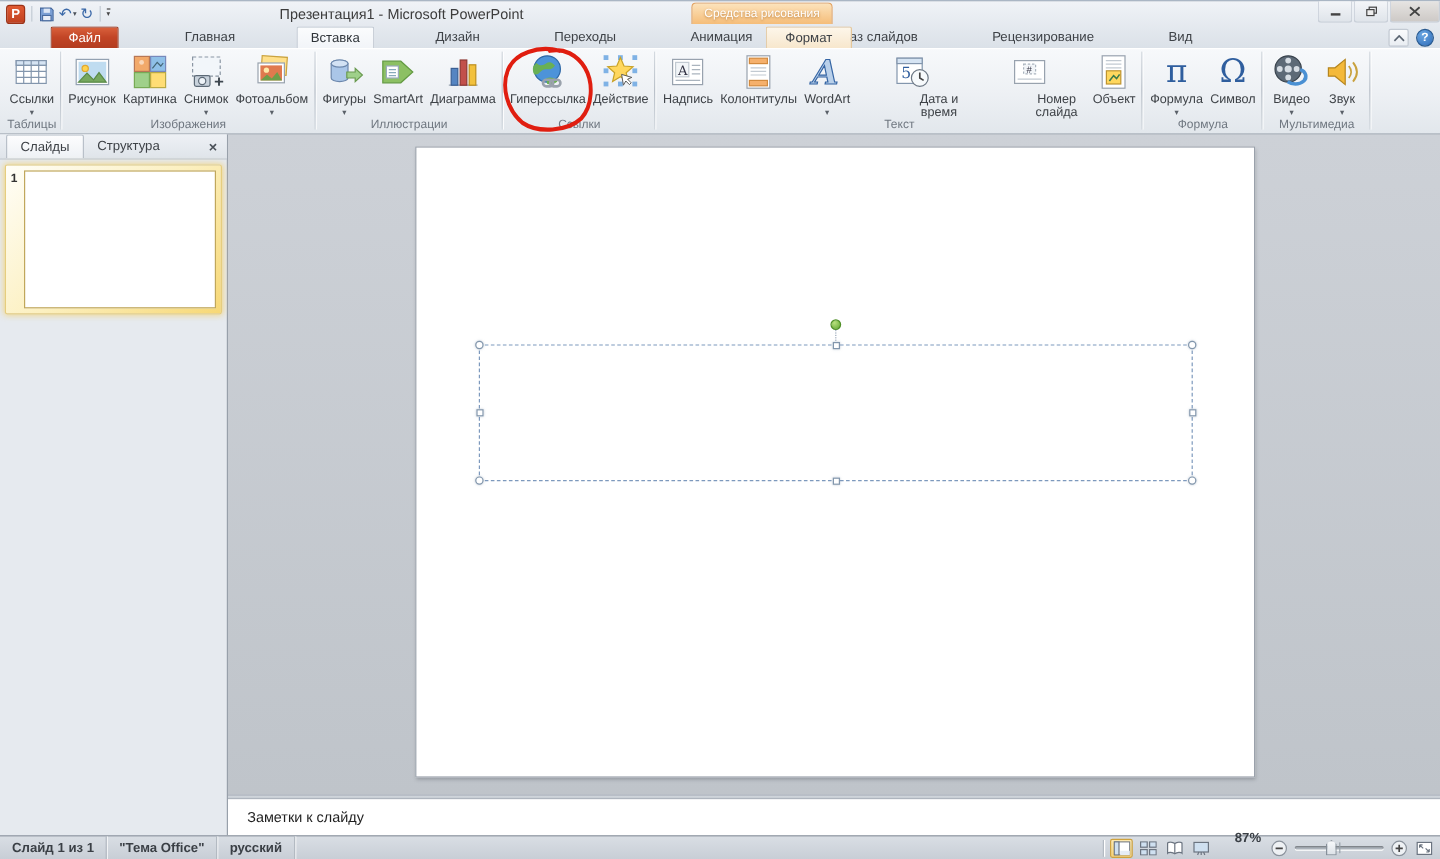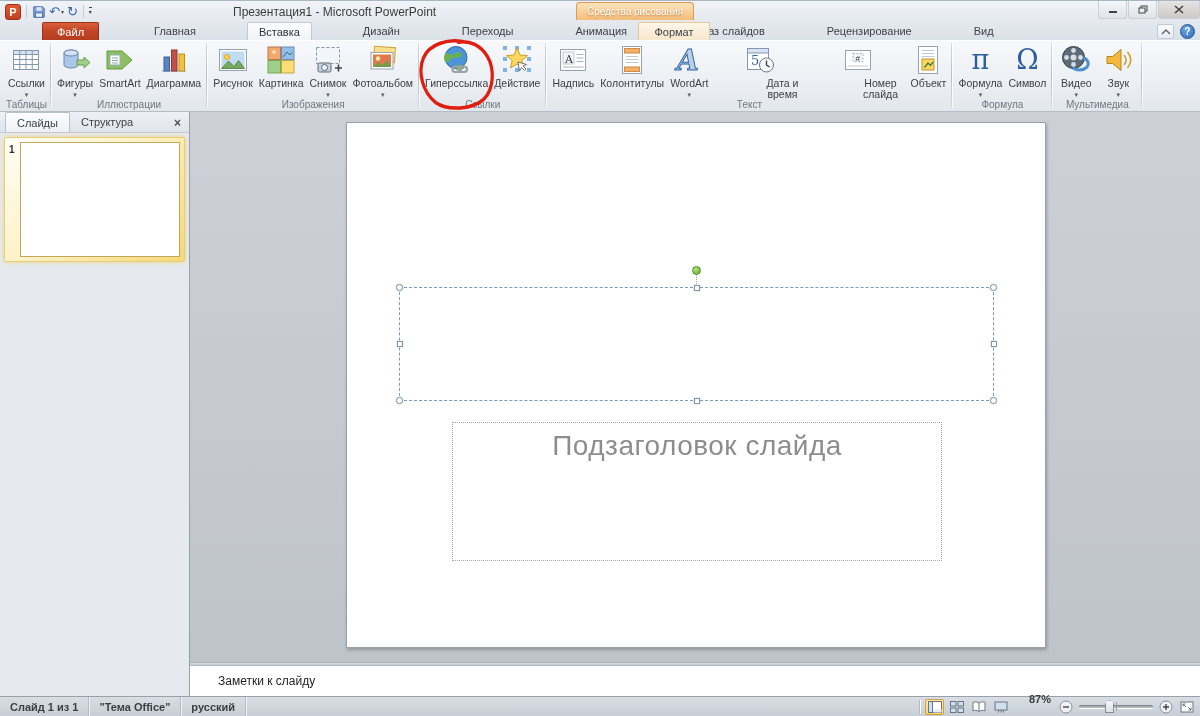--- a/index.html
+++ b/index.html
@@ -86,21 +86,21 @@
   .h.nw{left:-4px;top:-4px} .h.ne{right:-4px;top:-4px} .h.sw{left:-4px;bottom:-4px} .h.se{right:-4px;bottom:-4px}
   .h.sq { width:6px; height:6px; }
   .h.n{left:calc(50% - 3px);top:-3.5px} .h.s{left:calc(50% - 3px);bottom:-3.5px}
   .h.w{left:-3.5px;top:calc(50% - 3px)} .h.e{right:-3.5px;top:calc(50% - 3px)}
   .rot-line { position:absolute; left:calc(50% - .5px); top:-13px; height:13px; border-left:1px dotted #9aa8b8; }
   .rot { position:absolute; left:calc(50% - 4.5px); top:-22px; width:9px; height:9px; border-radius:50%;
     background:radial-gradient(circle at 35% 30%,#b8e07e,#61a72f); border:1px solid #4f8f26; }
   .ph-sub { position:absolute; left:105px; top:299px; width:490px; height:139px; border:1px dotted #a2a7ad; text-align:center; }
   .ph-sub span { font-size:28px; color:#8d8d8d; display:inline-block; margin-top:7px; letter-spacing:.5px; }
   .hsplit { height:4px; background:linear-gradient(#d4d9df,#c6ccd3); border-top:1px solid #aeb5be; border-bottom:1px solid #aeb5be; }
-  .notes { flex:1; background:#fff; padding-left:28px; display:flex; align-items:center; font-size:12px; color:#1f1f1f; }
+  .notes { flex:1; background:#fff; padding-left:16px; display:flex; align-items:center; font-size:12px; color:#1f1f1f; }
 
   
   .statusbar { position:absolute; left:0; top:696px; width:1200px; height:20px;
     background:linear-gradient(#d9dee4,#c8ced6); border-top:1px solid #98a0aa;
     display:flex; align-items:center; font-size:11px; color:#3a3f45;font-weight:bold; }
   .sb-cell { padding:0 10px; height:100%; display:flex; align-items:center;
     border-right:1px solid #b3bac2; box-shadow:1px 0 0 rgba(255,255,255,.7); }
   .sb-right { margin-left:auto; display:flex; align-items:center; gap:3px; padding-right:4px; height:100%; }
   .sb-sep { width:1px; height:14px; background:#b3bac2; box-shadow:1px 0 0 #fff; margin-right:2px; }
   .vbtn { width:19px; height:16px; display:flex; align-items:center; justify-content:center; border-radius:2px; }
@@ -192,56 +192,20 @@
       <div class="rlabel">Ссылки</div>
       <div class="rarrow">▾</div>
     </div>
     <div class="rgroup-label">Таблицы</div>
   </div>
 
   <div class="rgroup">
     <div class="rbtn">
       <div class="ricon">
         <svg width="32" height="32" viewBox="0 0 32 32">
-            <path d="M5 9 a7 3 0 0 1 14 0 v12 a7 3 0 0 1 -14 0 z" fill="#aac6e8" stroke="#6d88ad"></path>
-            <ellipse cx="12" cy="9" rx="7" ry="3" fill="#d3e2f4" stroke="#6d88ad"></ellipse>
-            <path d="M18 16 h7 v-3 l6 5.5 -6 5.5 v-3 h-7 z" fill="#9fd08a" stroke="#6a9a50"></path>
-          </svg>
-      </div>
-      <div class="rlabel">Фигуры</div>
-      <div class="rarrow">▾</div>
-    </div>
-    <div class="rbtn">
-      <div class="ricon">
-        <svg width="32" height="32" viewBox="0 0 32 32">
-            <path d="M3 7 h15 l10 9 -10 9 H3 z" fill="#8cc063" stroke="#639a42"></path>
-            <rect x="6" y="11" width="10" height="10" fill="#fff" stroke="#99aabb"></rect>
-            <path d="M8 14 h6 M8 16.5 h6 M8 19 h6" stroke="#88aabb"></path>
-          </svg>
-      </div>
-      <div class="rlabel">SmartArt</div>
-    </div>
-    <div class="rbtn">
-      <div class="ricon">
-        <svg width="32" height="32" viewBox="0 0 32 32">
-            <path d="M4 27 H28" stroke="#98a2ae"></path>
-            <rect x="6" y="13" width="5.5" height="14" fill="#5585c2" stroke="#3a5f94"></rect>
-            <rect x="13.5" y="6" width="5.5" height="21" fill="#c2504b" stroke="#8e3733"></rect>
-            <rect x="21" y="10" width="5.5" height="17" fill="#f2c13d" stroke="#bd8f1f"></rect>
-          </svg>
-      </div>
-      <div class="rlabel">Диаграмма</div>
-    </div>
-    <div class="rgroup-label">Иллюстрации</div>
-  </div>
-
-  <div class="rgroup">
-    <div class="rbtn">
-      <div class="ricon">
-        <svg width="32" height="32" viewBox="0 0 32 32">
             <rect x="2.5" y="5.5" width="27" height="21" fill="#fdfdfd" stroke="#93a1b1"></rect>
             <rect x="4.5" y="7.5" width="23" height="17" fill="#bfdcf0"></rect>
             <circle cx="10" cy="13" r="2.6" fill="#ffd34d" stroke="#e0a830"></circle>
             <path d="M4.5 24.5 l7-7.5 5.5 5.5 4.5-6 6 8 z" fill="#76a85e" stroke="#5a8a46"></path>
           </svg>
       </div>
       <div class="rlabel">Рисунок</div>
     </div>
     <div class="rbtn">
       <div class="ricon">
@@ -275,20 +239,56 @@
             <rect x="4" y="8.5" width="22" height="16.5" fill="#fff" stroke="#98a2ae"></rect>
             <rect x="6" y="10.5" width="18" height="12.5" fill="#e07a4e"></rect>
             <circle cx="11" cy="14.5" r="2.2" fill="#ffe9a8"></circle>
             <path d="M6 23 l5.5-5 4 3.5 4.5-5.5 4 7 z" fill="#6f9e49"></path>
           </svg>
       </div>
       <div class="rlabel">Фотоальбом</div>
       <div class="rarrow">▾</div>
     </div>
     <div class="rgroup-label">Изображения</div>
+  </div>
+
+  <div class="rgroup">
+    <div class="rbtn">
+      <div class="ricon">
+        <svg width="32" height="32" viewBox="0 0 32 32">
+            <path d="M5 9 a7 3 0 0 1 14 0 v12 a7 3 0 0 1 -14 0 z" fill="#aac6e8" stroke="#6d88ad"></path>
+            <ellipse cx="12" cy="9" rx="7" ry="3" fill="#d3e2f4" stroke="#6d88ad"></ellipse>
+            <path d="M18 16 h7 v-3 l6 5.5 -6 5.5 v-3 h-7 z" fill="#9fd08a" stroke="#6a9a50"></path>
+          </svg>
+      </div>
+      <div class="rlabel">Фигуры</div>
+      <div class="rarrow">▾</div>
+    </div>
+    <div class="rbtn">
+      <div class="ricon">
+        <svg width="32" height="32" viewBox="0 0 32 32">
+            <path d="M3 7 h15 l10 9 -10 9 H3 z" fill="#8cc063" stroke="#639a42"></path>
+            <rect x="6" y="11" width="10" height="10" fill="#fff" stroke="#99aabb"></rect>
+            <path d="M8 14 h6 M8 16.5 h6 M8 19 h6" stroke="#88aabb"></path>
+          </svg>
+      </div>
+      <div class="rlabel">SmartArt</div>
+    </div>
+    <div class="rbtn">
+      <div class="ricon">
+        <svg width="32" height="32" viewBox="0 0 32 32">
+            <path d="M4 27 H28" stroke="#98a2ae"></path>
+            <rect x="6" y="13" width="5.5" height="14" fill="#5585c2" stroke="#3a5f94"></rect>
+            <rect x="13.5" y="6" width="5.5" height="21" fill="#c2504b" stroke="#8e3733"></rect>
+            <rect x="21" y="10" width="5.5" height="17" fill="#f2c13d" stroke="#bd8f1f"></rect>
+          </svg>
+      </div>
+      <div class="rlabel">Диаграмма</div>
+    </div>
+    <div class="rgroup-label">Иллюстрации</div>
   </div>
 
   <div class="rgroup">
     <div class="rbtn">
       <svg class="annot-svg" viewBox="0 0 100 86" preserveAspectRatio="none">
         <path d="M62 6 C 40 1, 16 8, 9 24 C 2 40, 8 62, 24 74 C 40 84, 70 82, 84 70 C 96 58, 97 36, 88 22 C 80 10, 66 3, 52 6" fill="none" stroke="#e01e10" stroke-width="4" stroke-linecap="round"></path>
       </svg>
       <div class="ricon">
         <svg width="32" height="32" viewBox="0 0 32 32">
           <circle cx="15" cy="13.5" r="11" fill="#4d93d9" stroke="#2c66a5"></circle>
@@ -462,23 +462,20 @@
         <div class="rot"></div>
         <div class="h circ nw"></div>
         <div class="h circ ne"></div>
         <div class="h circ sw"></div>
         <div class="h circ se"></div>
         <div class="h sq n"></div>
         <div class="h sq s"></div>
         <div class="h sq w"></div>
         <div class="h sq e"></div>
       </div>
-      <div class="ph-sub">
-        <span>Подзаголовок слайда</span>
-      </div>
     </div>
   </div>
   <div class="hsplit"></div>
   <div class="notes">
     <span>Заметки к слайду</span>
   </div>
 </div>
 
 <div class="statusbar">
   <div class="sb-cell">Слайд 1 из 1</div>

